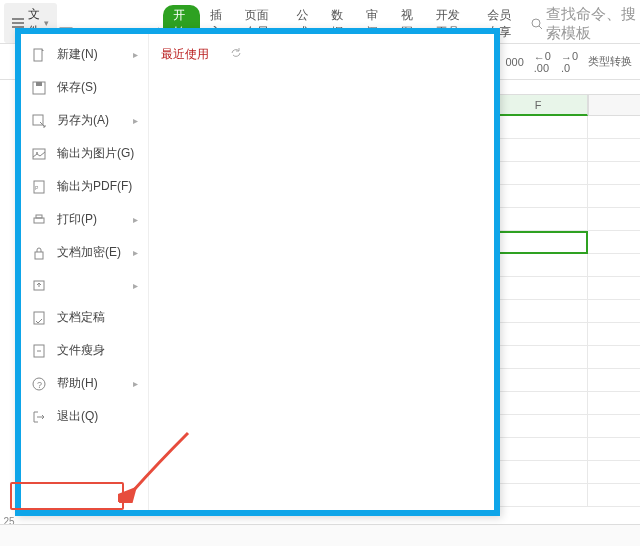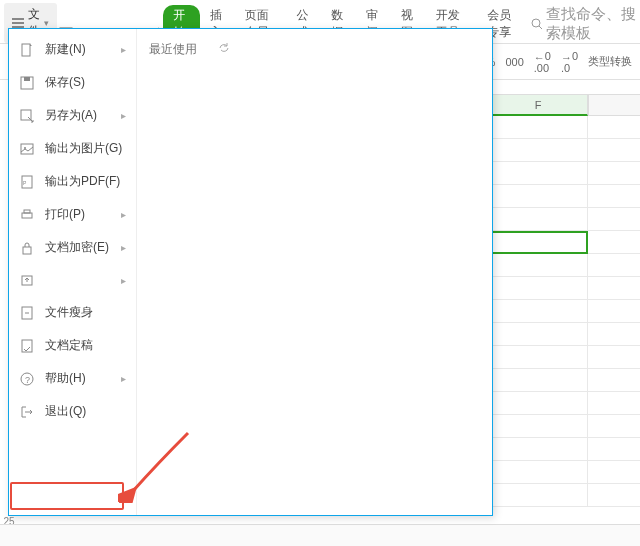--- a/index.html
+++ b/index.html
@@ -10,26 +10,26 @@
 .tb-sep{width:1px;height:16px;background:#ddd;margin:0 3px}
 .tab-start{background:#2ea121;color:#fff;padding:2px 10px;border-radius:10px;font-size:12px}
 .tab{padding:2px 8px;color:#555;cursor:pointer;font-size:12px}
 .search{display:flex;align-items:center;gap:3px;color:#999;margin-left:auto;font-size:15px}
 .ribbon{height:36px;display:flex;align-items:center;padding:0 8px;gap:8px;border-bottom:1px solid #e0e0e0;justify-content:flex-end}
 .combo{display:flex;align-items:center;gap:8px;font-size:12px;color:#555}
 .combo-box{padding:2px 30px 2px 6px;border:1px solid #ccc;position:relative;font-size:11px}
 .combo-box::after{content:"▾";position:absolute;right:4px;color:#888}
 .ribbon-icons{display:flex;gap:10px;color:#666;font-size:11px;align-items:center}
 .rownum{height:15px;font-size:10px;color:#888;text-align:center}
-.menu-panel{position:absolute;left:8px;top:28px;width:485px;height:488px;background:#fff;border:1px solid #0ea5e9;box-shadow:2px 2px 8px rgba(0,0,0,0.15);z-index:10;display:flex}
+.menu-panel{position:absolute;left:15px;top:28px;width:485px;height:488px;background:#fff;border:6px solid #0ea5e9;box-shadow:2px 2px 8px rgba(0,0,0,0.15);z-index:10;display:flex}
 .menu-left{width:128px;border-right:1px solid #eee;padding:4px 0;display:flex;flex-direction:column}
 .menu-item{display:flex;align-items:center;padding:8px 10px;gap:10px;cursor:pointer;color:#444;font-size:12px;position:relative}
 .menu-item .mi-icon{width:16px;height:16px;display:flex;align-items:center;justify-content:center;color:#777}
 .menu-item .mi-arrow{margin-left:auto;color:#aaa;font-size:10px}
-.menu-right{flex:1;padding:12px;color:#737373;font-size:12px;display:flex;gap:20px;align-items:flex-start}
+.menu-right{flex:1;padding:12px;color:#b91c1c;font-size:12px;display:flex;gap:20px;align-items:flex-start}
 .highlight-box{position:absolute;border:2px solid #e74c3c;pointer-events:none;z-index:20}
 .hl1{left:10px;top:482px;width:114px;height:28px;border-radius:2px}
 .arrow-svg{position:absolute;left:118px;top:423px;z-index:21;pointer-events:none}
 .sheet{position:absolute;left:18px;right:0;top:64px;bottom:22px}
 .colhead{position:absolute;top:30px;left:470px;right:0;height:22px;display:flex}
 .ch{flex:0 0 100px;border:1px solid #ddd;background:#f7f7f7;text-align:center;font-size:11px;color:#666;line-height:20px}
 .ch.sel{background:#e8f5e9;border-bottom:2px solid #2ea121}
 .grid{position:absolute;top:52px;left:470px;right:0;bottom:0}
 .grow{height:23px;display:flex}
 .gcell{flex:0 0 100px;border-right:1px solid #e8e8e8;border-bottom:1px solid #e8e8e8}
@@ -202,33 +202,33 @@
             <rect x="2" y="3" width="10" height="9" fill="none" stroke="#888"></rect>
             <path d="M7 5v4M5 7l2-2 2 2" fill="none" stroke="#888"></path>
           </svg>
         </span>
         <span class="mi-arrow">▸</span>
       </div>
     <div class="menu-item">
         <span class="mi-icon">
           <svg width="14" height="14">
             <rect x="2" y="1" width="10" height="12" fill="none" stroke="#888"></rect>
+            <path d="M4 10l2 2 4-4" fill="none" stroke="#888"></path>
+          </svg>
+        </span>
+        <span>文档定稿</span>
+      </div>
+    <div class="menu-item">
+        <span class="mi-icon">
+          <svg width="14" height="14">
+            <rect x="2" y="1" width="10" height="12" fill="none" stroke="#888"></rect>
             <path d="M5 7h4" stroke="#888"></path>
           </svg>
         </span>
         <span>文件瘦身</span>
-      </div>
-    <div class="menu-item">
-        <span class="mi-icon">
-          <svg width="14" height="14">
-            <rect x="2" y="1" width="10" height="12" fill="none" stroke="#888"></rect>
-            <path d="M4 10l2 2 4-4" fill="none" stroke="#888"></path>
-          </svg>
-        </span>
-        <span>文档定稿</span>
       </div>
     <div class="menu-item">
         <span class="mi-icon">
           <svg width="14" height="14">
             <circle cx="7" cy="7" r="6" fill="none" stroke="#888"></circle>
             <text x="5" y="11" font-size="9" fill="#888">?</text>
           </svg>
         </span>
         <span>帮助(H)</span>
         <span class="mi-arrow">▸</span>

